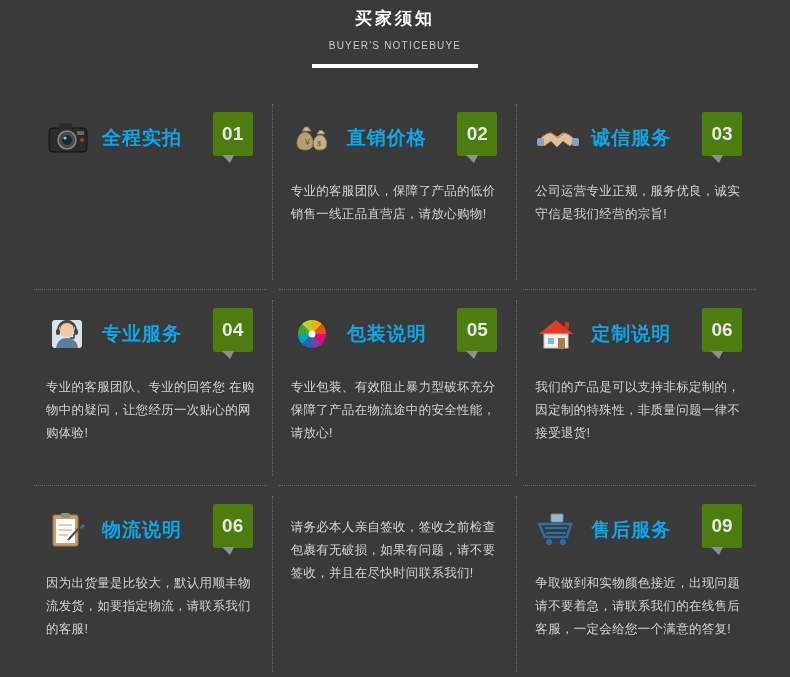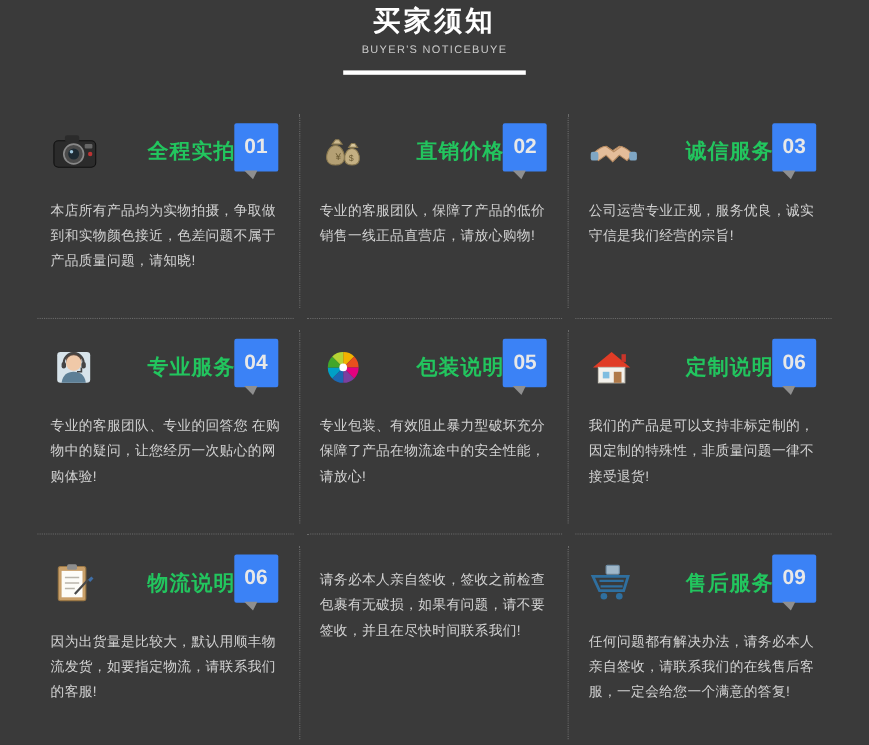--- a/index.html
+++ b/index.html
@@ -20,21 +20,21 @@
     height: 677px;
     background: #3a3a3a;
   }
 
   
   .header {
     text-align: center;
     padding-top: 4px;
   }
   .header-title {
-    font-size: 25px;
+    font-size: 17px;
     font-weight: bold;
     color: #ffffff;
     letter-spacing: 3px;
     line-height: 30px;
   }
   .header-sub {
     font-size: 10px;
     color: #c9c9c9;
     letter-spacing: 1.2px;
     margin-top: 5px;
@@ -92,31 +92,30 @@
     margin-right: 10px;
     flex: 0 0 46px;
     display: flex;
     align-items: center;
     justify-content: center;
   }
   .cell-icon svg { display: block; }
   .cell-title {
     font-size: 19px;
     font-weight: bold;
-    color: #22c55e;
+    color: #0ea5e9;
     letter-spacing: 1px;
-    margin-left: 32px;
   }
   .cell-num {
     position: absolute;
     right: 2px;
     top: 2px;
     width: 40px;
     height: 44px;
-    background: #3b82f6;
+    background: #4d7c0f;
     color: #e8e8e8;
     font-size: 19px;
     font-weight: bold;
     display: flex;
     align-items: center;
     justify-content: center;
     border-radius: 2px;
   }
   .cell-num::after {
     content: "";
@@ -159,21 +158,20 @@
             <circle cx="21" cy="22" r="9" fill="#4a4a4a" stroke="#888" stroke-width="1.5"></circle>
             <circle cx="21" cy="22" r="5" fill="#1d2a33"></circle>
             <circle cx="19" cy="20" r="1.6" fill="#9fc7de"></circle>
             <rect x="31" y="13" width="7" height="4" rx="1" fill="#666"></rect>
             <circle cx="36" cy="22" r="2" fill="#b33"></circle>
           </svg>
         </span>
         <span class="cell-title">全程实拍</span>
         <span class="cell-num">01</span>
       </div>
-      <div class="cell-body">本店所有产品均为实物拍摄，争取做到和实物颜色接近，色差问题不属于产品质量问题，请知晓!</div>
     </div>
 
     <div class="cell sep-right sep-bottom">
       <div class="cell-head">
         <span class="cell-icon">
           <svg width="46" height="40" viewBox="0 0 46 40">
             <path d="M8 18c3-5 9-5 12 0 3 5 4 14-6 14S5 23 8 18z" fill="#b4a074" stroke="#8a7950" stroke-width="1"></path>
             <path d="M11 13l3-4h3l3 4z" fill="#cbb98f" stroke="#8a7950" stroke-width="1"></path>
             <text x="14" y="27" font-size="9" fill="#6a5a33" font-family="Liberation Sans, sans-serif">¥</text>
             <path d="M24 20c2.5-4 7.5-4 10 0 2.5 4 3.3 12-5 12s-7.5-8-5-12z" fill="#c4b083" stroke="#8a7950" stroke-width="1"></path>
@@ -295,17 +293,17 @@
             <path d="M4 14 h32 l-4 13 H10 z" fill="none" stroke="#2f6f9f" stroke-width="2.5"></path>
             <line x1="10" y1="18" x2="32" y2="18" stroke="#2f6f9f" stroke-width="2"></line>
             <line x1="11" y1="23" x2="31" y2="23" stroke="#2f6f9f" stroke-width="2"></line>
             <circle cx="14" cy="32" r="3" fill="#2f6f9f"></circle>
             <circle cx="28" cy="32" r="3" fill="#2f6f9f"></circle>
           </svg>
         </span>
         <span class="cell-title">售后服务</span>
         <span class="cell-num">09</span>
       </div>
-      <div class="cell-body">任何问题都有解决办法，请务必本人亲自签收，请联系我们的在线售后客服，一定会给您一个满意的答复!</div>
+      <div class="cell-body">争取做到和实物颜色接近，出现问题请不要着急，请联系我们的在线售后客服，一定会给您一个满意的答复!</div>
     </div>
 
   </div>
 </div>
 
 </body></html>

